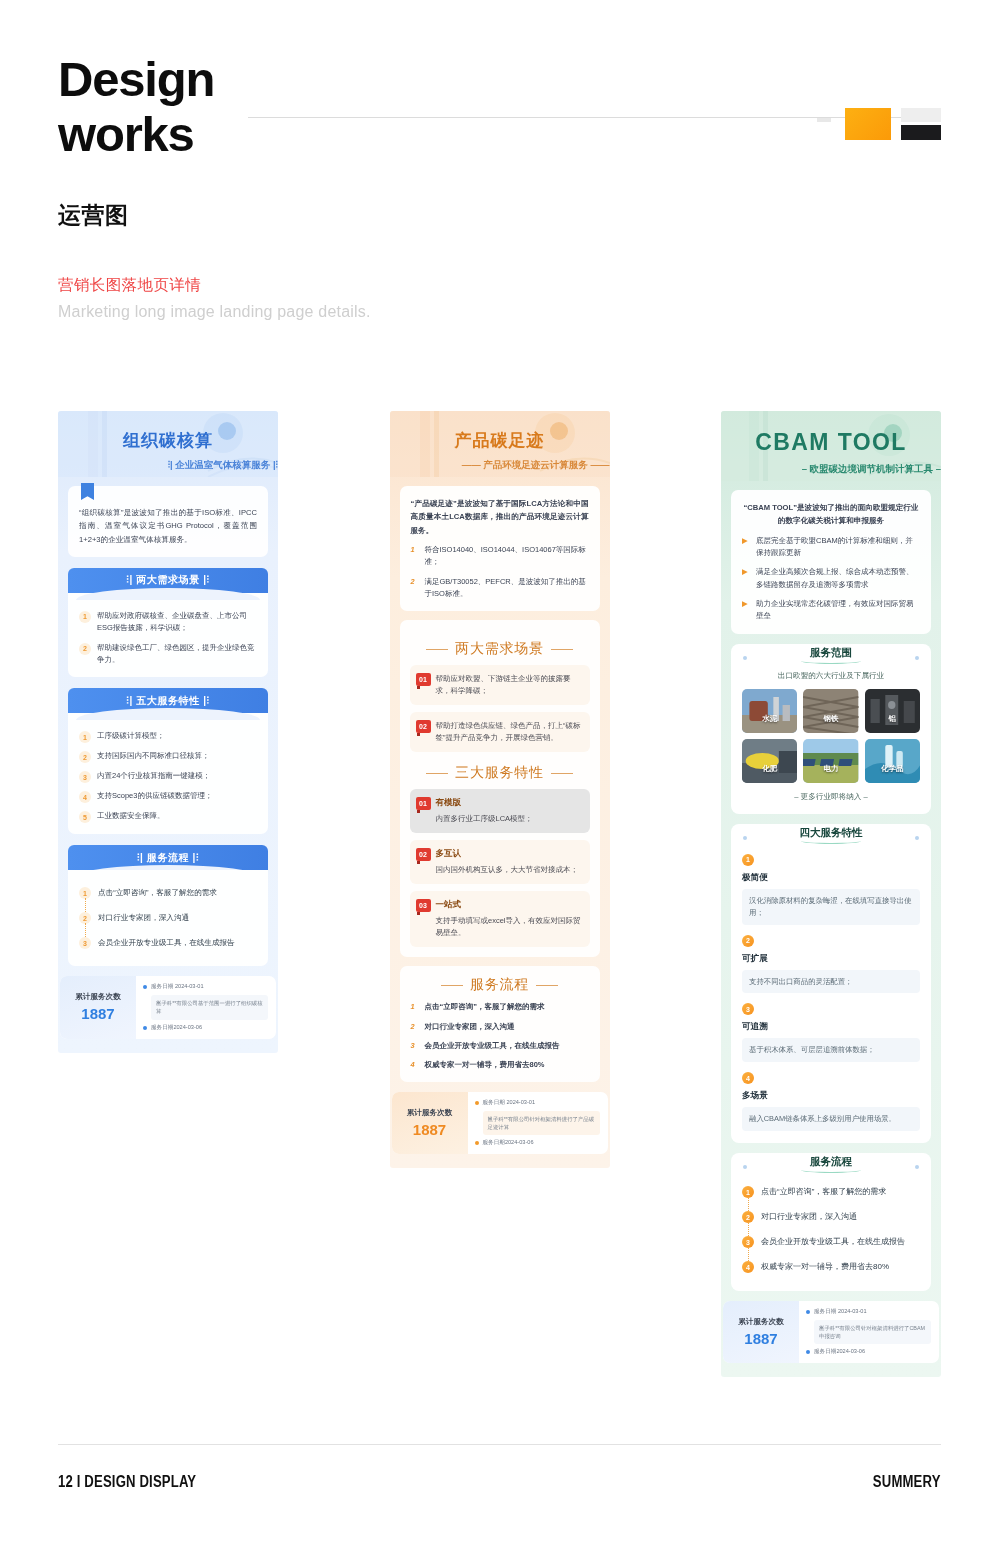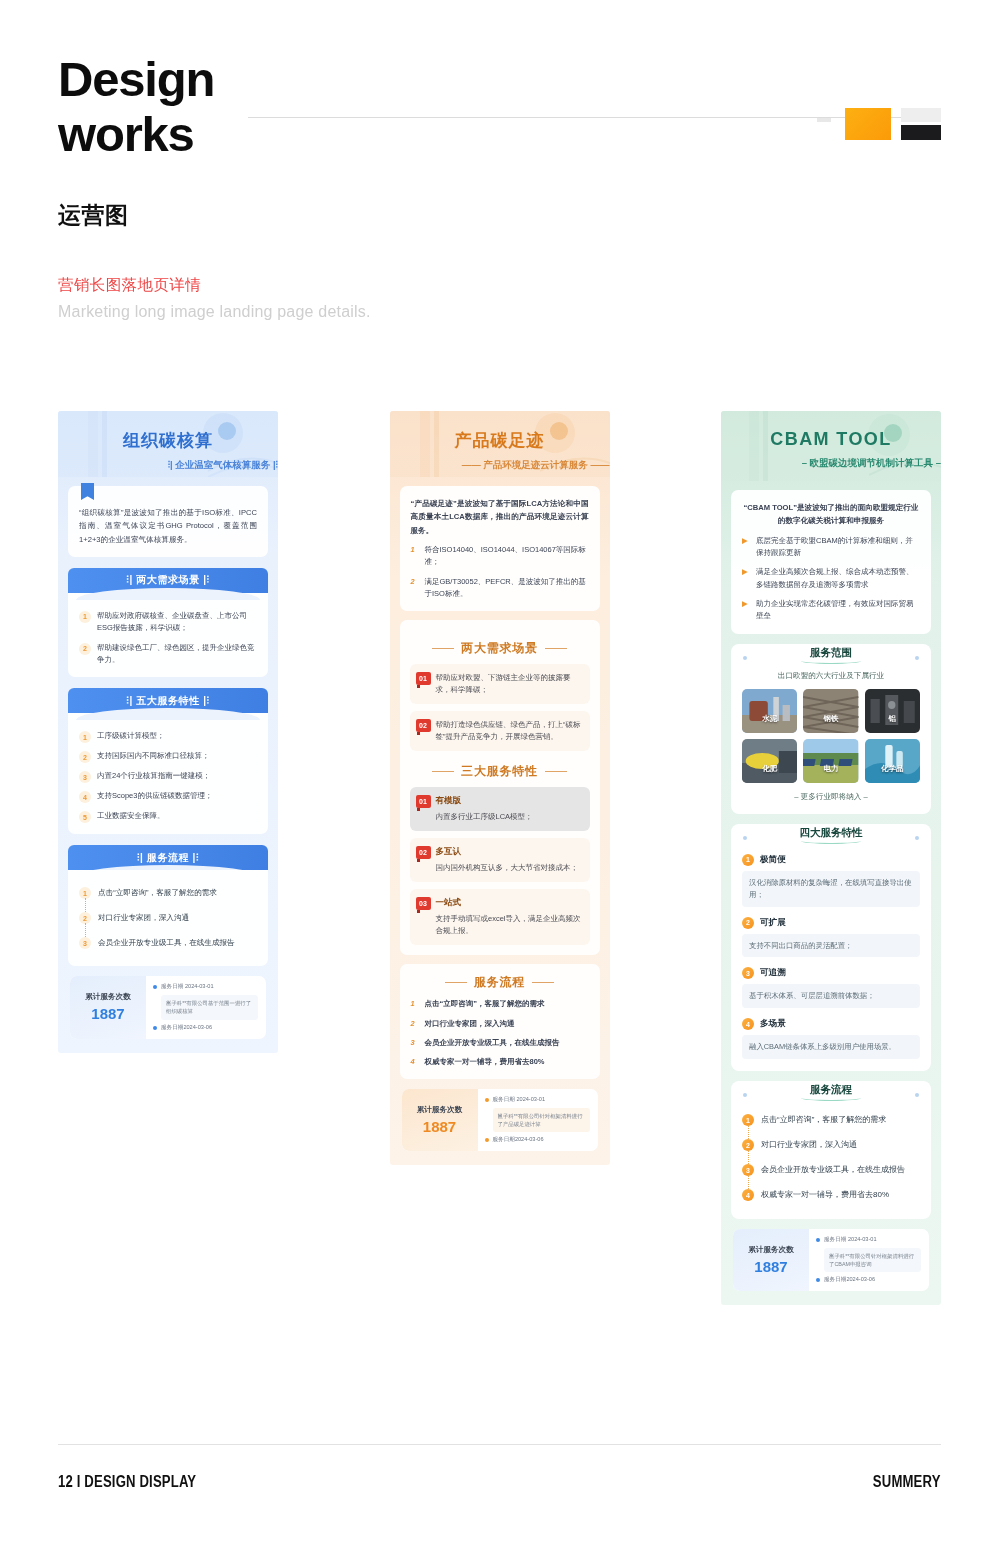--- a/index.html
+++ b/index.html
@@ -67,21 +67,21 @@
   .hero-deco { position: absolute; inset: 0; opacity: .55; }
   .hero-title {
     position: relative; text-align: center; padding-top: 18px;
     font-size: 17px; font-weight: 700; letter-spacing: 1px;
   }
   .hero-sub { position: relative; text-align: right; margin-top: 7px; font-size: 9.5px; font-weight: 700; }
   .blue  .hero-title { color: #2f6fd0; }
   .blue  .hero-sub   { color: #4a83d8; }
   .orange .hero-title{ color: #d87a1c; }
   .orange .hero-sub  { color: #d9893a; }
-  .green .hero-title { color: #1f7a63; font-size: 18px; letter-spacing: 1.4px; }
+  .green .hero-title { color: #1f7a63; font-size: 23px; letter-spacing: 1.4px; }
   .green .hero-sub   { color: #2a8a70; }
 
   .panel {
     margin: 9px 10px 0 10px; background: #fff; border-radius: 7px;
     padding: 11px 11px 11px 11px; position: relative;
   }
   .blue  .panel { background: rgba(255,255,255,.92); }
   .orange .panel{ background: rgba(255,255,255,.92); }
   .green .panel { background: rgba(255,255,255,.94); }
 
@@ -123,21 +123,21 @@
     border-radius: 0 0 7px 7px; padding: 10px 11px 11px;
   }
   .bar-notch {
     position: absolute; left: 8px; right: 8px; bottom: -7px; height: 12px;
     background: #edf3fd; border-radius: 50%/100% 100% 0 0;
   }
 
   
   .dash-title {
     display: flex; align-items: center; justify-content: center; gap: 7px;
-    margin: 12px 12px 2px; color: #cf7a22; font-size: 12px; font-weight: 700;
+    margin: 12px 12px 2px; color: #cf7a22; font-size: 14px; font-weight: 400;
     letter-spacing: .8px;
   }
   .dash-title::before, .dash-title::after {
     content: ""; width: 22px; height: 1px; background: #e0a566;
   }
   .o-item {
     margin: 7px 10px 0; background: #fff; border-radius: 6px;
     padding: 8px 9px 8px 26px; position: relative; min-height: 28px;
   }
   .tag {
@@ -172,39 +172,39 @@
     position: relative; height: 44px; border-radius: 5px; overflow: hidden;
     display: flex; align-items: flex-end; justify-content: center;
   }
   .ind span {
     position: relative; color: #fff; font-size: 7.5px; font-weight: 700;
     margin-bottom: 9px; text-shadow: 0 1px 2px rgba(0,0,0,.55);
   }
   .ind-more { text-align: center; font-size: 7.6px; color: #4d6a62; margin-top: 9px; }
 
   .g-feat { margin-top: 9px; }
-  .g-feat-head { display: flex; align-items: flex-end; gap: 6px; }
+  .g-feat-head { display: flex; align-items: flex-start; gap: 6px; flex-direction: column; }
   .g-feat-head .t { font-size: 8.6px; font-weight: 700; color: #23323d; }
   .g-feat-body {
     background: #f2f6fa; border-radius: 4px; margin-top: 5px; padding: 6px 7px;
     font-size: 7.4px; line-height: 1.6; color: #5b6b76;
   }
 
   
   .flow { position: relative; }
   .flow-row { display: flex; gap: 7px; align-items: center; position: relative; padding: 6px 0; }
   .flow-row .tx { font-size: 8px; color: #32404d; }
   .flow-row + .flow-row::before {
     content: ""; position: absolute; left: 5.5px; top: -7px; height: 14px;
     border-left: 1.2px dotted #f0a94a;
   }
 
   
   .stats {
-    margin: 10px 12px 0; background: #fff; border-radius: 7px;
+    margin: 10px 2px 0; background: #fff; border-radius: 7px;
     display: flex; overflow: hidden; min-height: 44px;
   }
   .stats-l {
     flex: 0 0 76px; display: flex; flex-direction: column; align-items: center;
     justify-content: center; padding: 7px 2px;
   }
   .blue  .stats-l { background: linear-gradient(160deg,#e4eefc,#f0f5fe); }
   .orange .stats-l{ background: linear-gradient(160deg,#fce6cf,#fdf1e2); }
   .green .stats-l { background: linear-gradient(160deg,#e4eefc,#f0f5fe); }
   .stats-l .lab { font-size: 7.6px; font-weight: 700; color: #3b4452; }
@@ -407,21 +407,21 @@
           <div class="d">内置多行业工序级LCA模型；</div>
         </div>
         <div class="o-item" style="background:#fdf6ee">
           <div class="tag">02</div>
           <div class="t">多互认</div>
           <div class="d">国内国外机构互认多，大大节省对接成本；</div>
         </div>
         <div class="o-item" style="background:#fdf6ee">
           <div class="tag">03</div>
           <div class="t">一站式</div>
-          <div class="d">支持手动填写或excel导入，满足企业高频次合规上报。</div>
+          <div class="d">支持手动填写或excel导入，有效应对国际贸易壁垒。</div>
         </div>
       </div>
 
       <div class="panel" style="padding:8px 11px 10px">
         <div class="dash-title" style="margin:2px 0 6px">服务流程</div>
         <div class="num-row">
           <div class="num-it">1</div>
           <div class="num-txt" style="font-weight:700;color:#3b4354">点击“立即咨询”，客服了解您的需求</div>
         </div>
         <div class="num-row">

